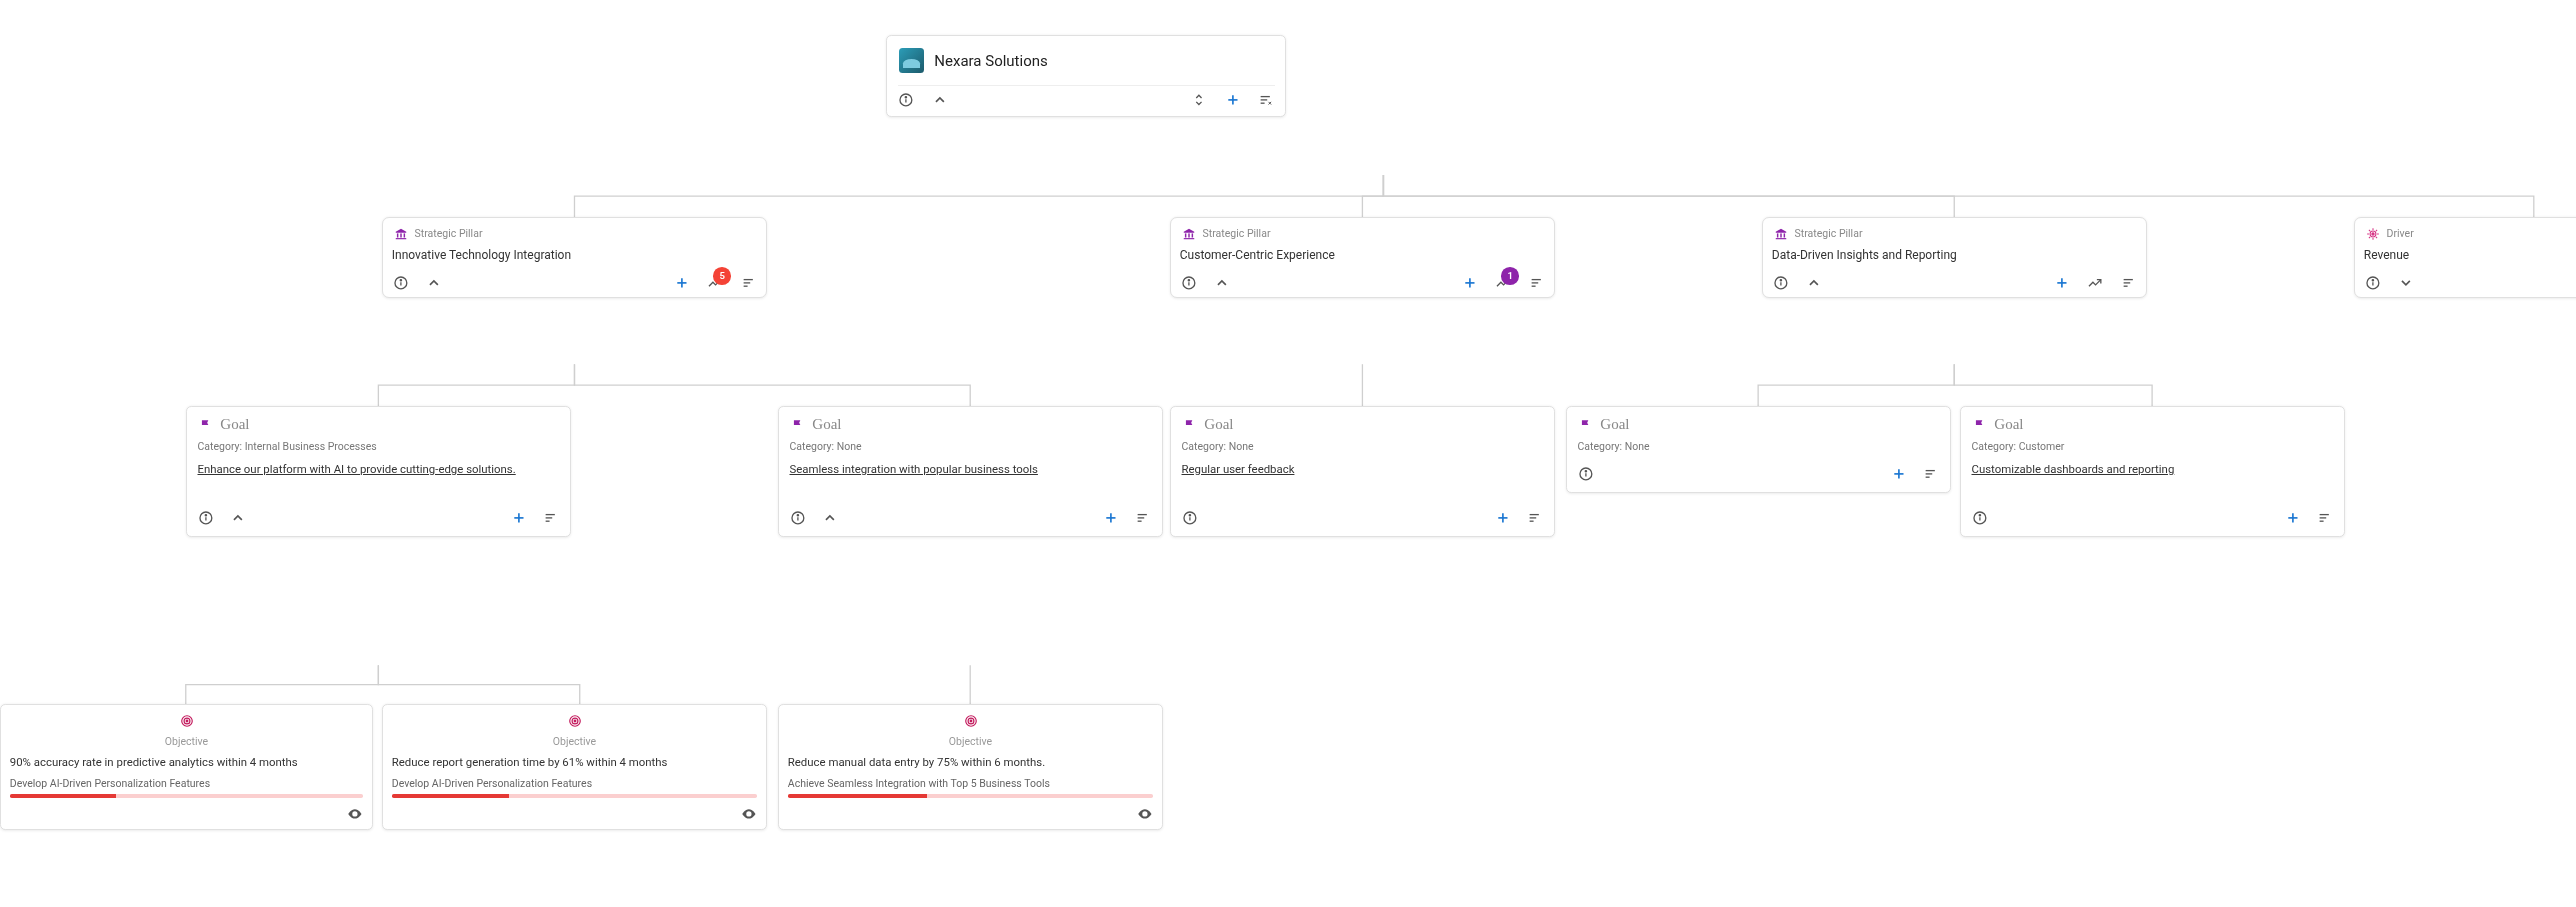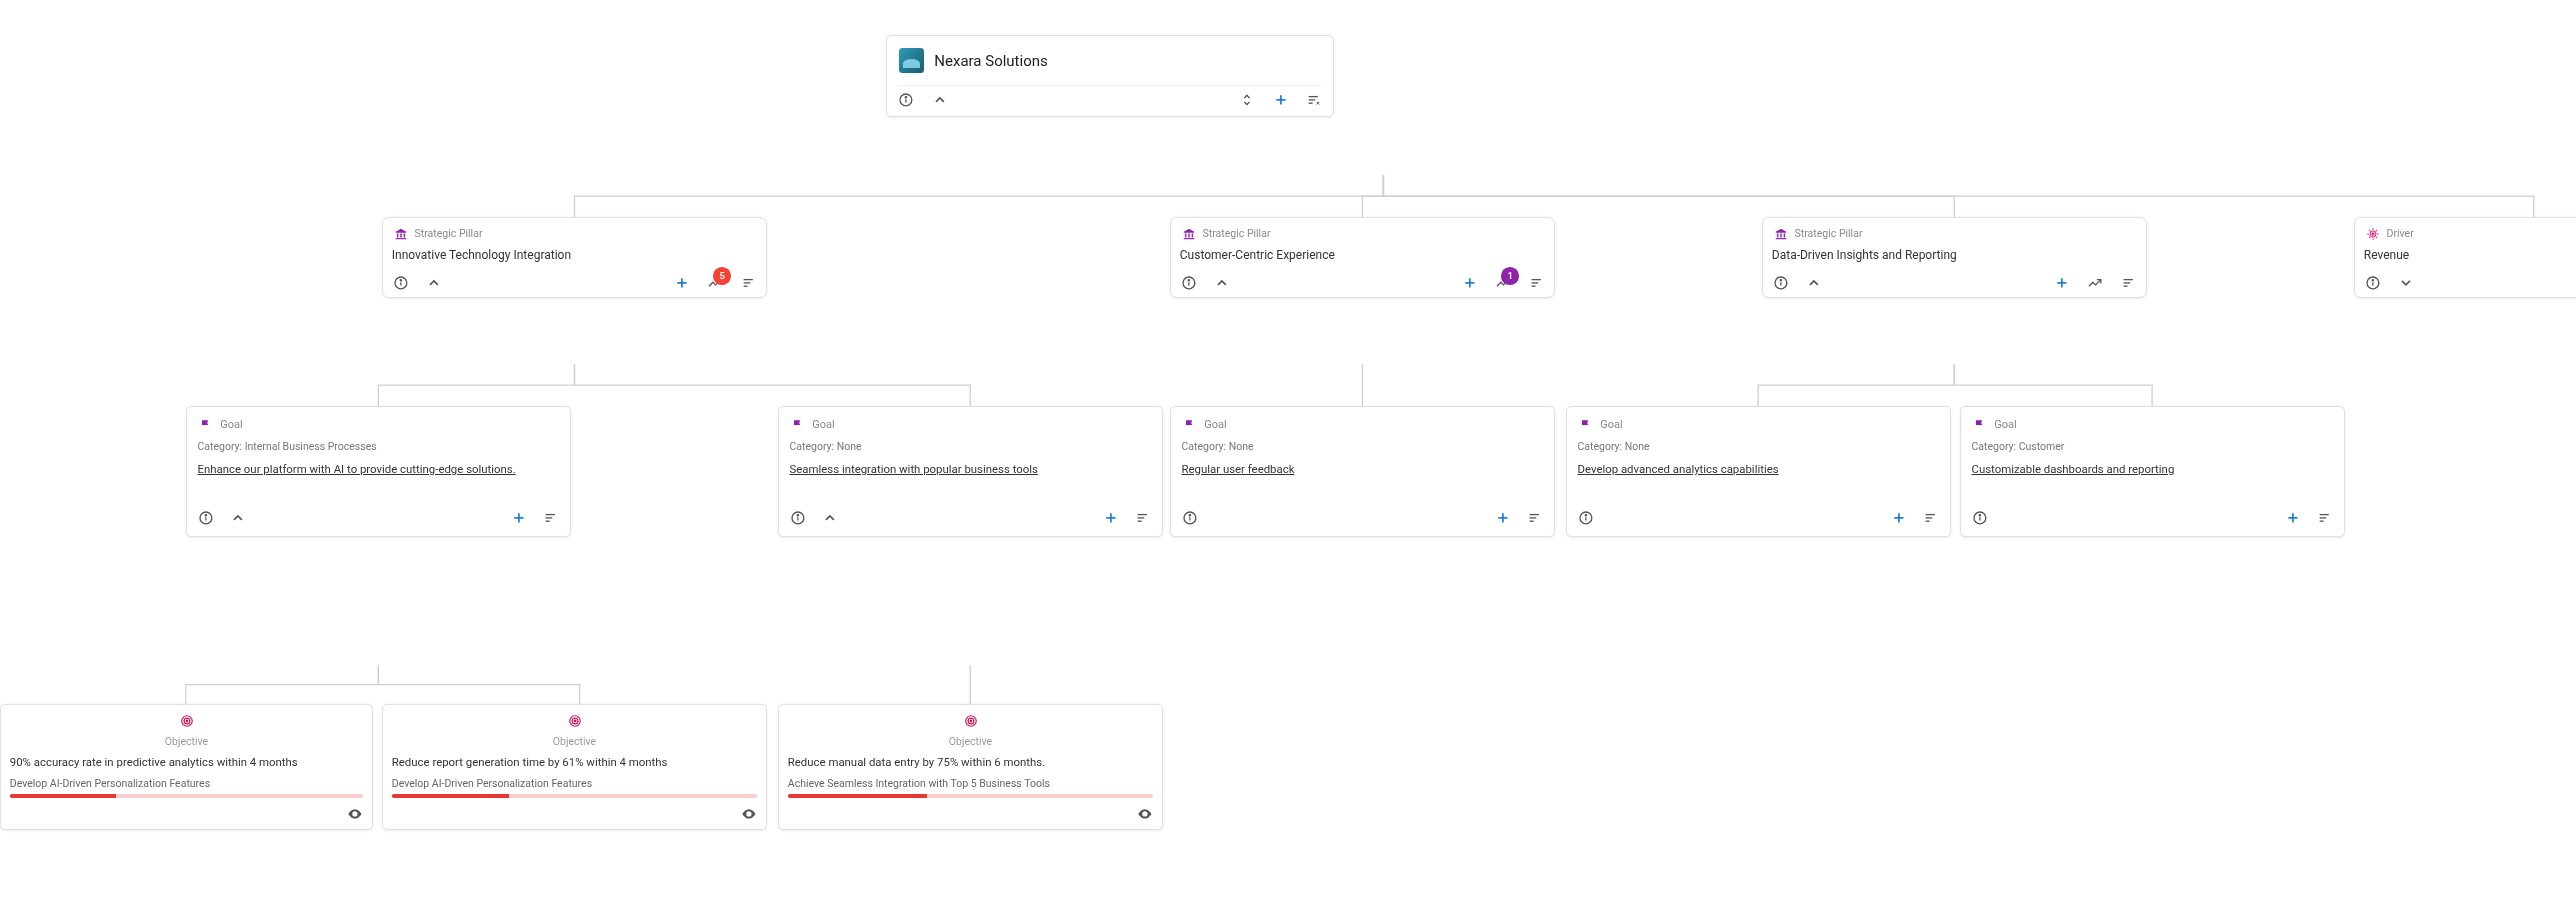--- a/index.html
+++ b/index.html
@@ -13,21 +13,21 @@
     height: 907px;
   }
   .node {
     position: absolute;
     background: #fff;
     border: 0.9px solid #e0e0e0;
     border-radius: 5.3px;
     box-shadow: 0 0.9px 2.6px rgba(0,0,0,0.08);
     padding: 8.8px 10.5px 7px 10.5px;
   }
-  .root-node { width: 448px; }
+  .root-node { width: 400px; }
   .root-header { display:flex; align-items:center; gap:10.5px; padding:3.5px 1.8px 12.3px 1.8px; }
   .root-logo { width:24.5px; height:24.5px; border-radius:3.5px; background:linear-gradient(135deg,#2b9db8,#1c5a6b); position:relative; overflow:hidden; }
   .root-logo::after{content:"";position:absolute;left:3.5px;right:3.5px;bottom:5.3px;height:8.8px;border-radius:50% 50% 0 0;background:#7dcbe0;}
   .root-title { font-size:15px; color:#222; }
   .root-actions { display:flex; align-items:center; justify-content:space-between; padding-top:5.3px; border-top:0.9px solid #eee;}
   .actions-left, .actions-right { display:flex; align-items:center; gap:15.8px; }
   .icon { width:17.5px; height:17.5px; display:inline-flex; align-items:center; justify-content:center; color:#555; }
   .icon.blue { color:#1976d2; }
   .icon-btn { cursor:pointer; }
 
@@ -41,21 +41,21 @@
     position:absolute; top:-7px; right:-7px;
     min-width:17.5px; height:17.5px; border-radius:8.8px;
     display:flex; align-items:center; justify-content:center;
     font-size:9.6px; font-weight:600; color:#fff;
   }
   .badge.red { background:#f44336; }
   .badge.purple { background:#8e24aa; }
   .icon-wrap { position:relative; display:inline-flex; }
 
   .goal-node { width: 193px; padding: 8.8px 10.5px; }
-  .goal-label { color:#888; font-size:11px; }
+  .goal-label { color:#888; font-size:15px;font-family:Liberation Serif, serif; }
   .category { font-size:10.5px; color:#777; margin:7px 0 8.8px 0; }
   .goal-text { font-size:11.4px; color:#333; line-height:1.35; margin-bottom:14px; min-height:30px;text-decoration:underline;}
   .goal-actions { display:flex; align-items:center; justify-content:space-between; padding-top:3.5px;}
   .goal-actions .spacer { flex:1; }
 
   .flag-icon { color:#8e24aa; }
   .obj-node { width: 191px; padding: 7px 8.8px 7px 8.8px; }
   .obj-type-row { display:flex; align-items:center; gap:5.3px; color:#999; font-size:10.5px; margin-bottom:7px;flex-direction:column;}
   .obj-target-icon { color:#c2185b; }
   .obj-title { font-size:11.4px; color:#333; line-height:1.35; margin-bottom:7px; }
@@ -472,21 +472,20 @@
 <div class="node goal-node" style="left:1566px; top:406px; width:385px;">
   <div class="type-row">
     <span class="icon small-icon flag-icon">
         <svg viewBox="0 0 24 24" fill="currentColor">
           <path d="M5 3 L5 21 M5 4 L16 4 L14 8 L16 12 L5 12 Z"></path>
         </svg>
       </span>
     <span class="goal-label">Goal</span>
   </div>
   <div class="category"><span>Category: </span><span>None</span></div>
-  <div class="goal-text">Develop advanced analytics capabilities</div>
   <div class="goal-actions">
     <span class="icon icon-btn">
         <svg viewBox="0 0 24 24" fill="none" stroke="currentColor" stroke-width="2">
           <circle cx="12" cy="12" r="9"></circle>
           <line x1="12" y1="11" x2="12" y2="16"></line>
           <circle cx="12" cy="8" r="1" fill="currentColor"></circle>
         </svg>
       </span>
     <span class="spacer"></span>
     <span class="icon icon-btn blue">

